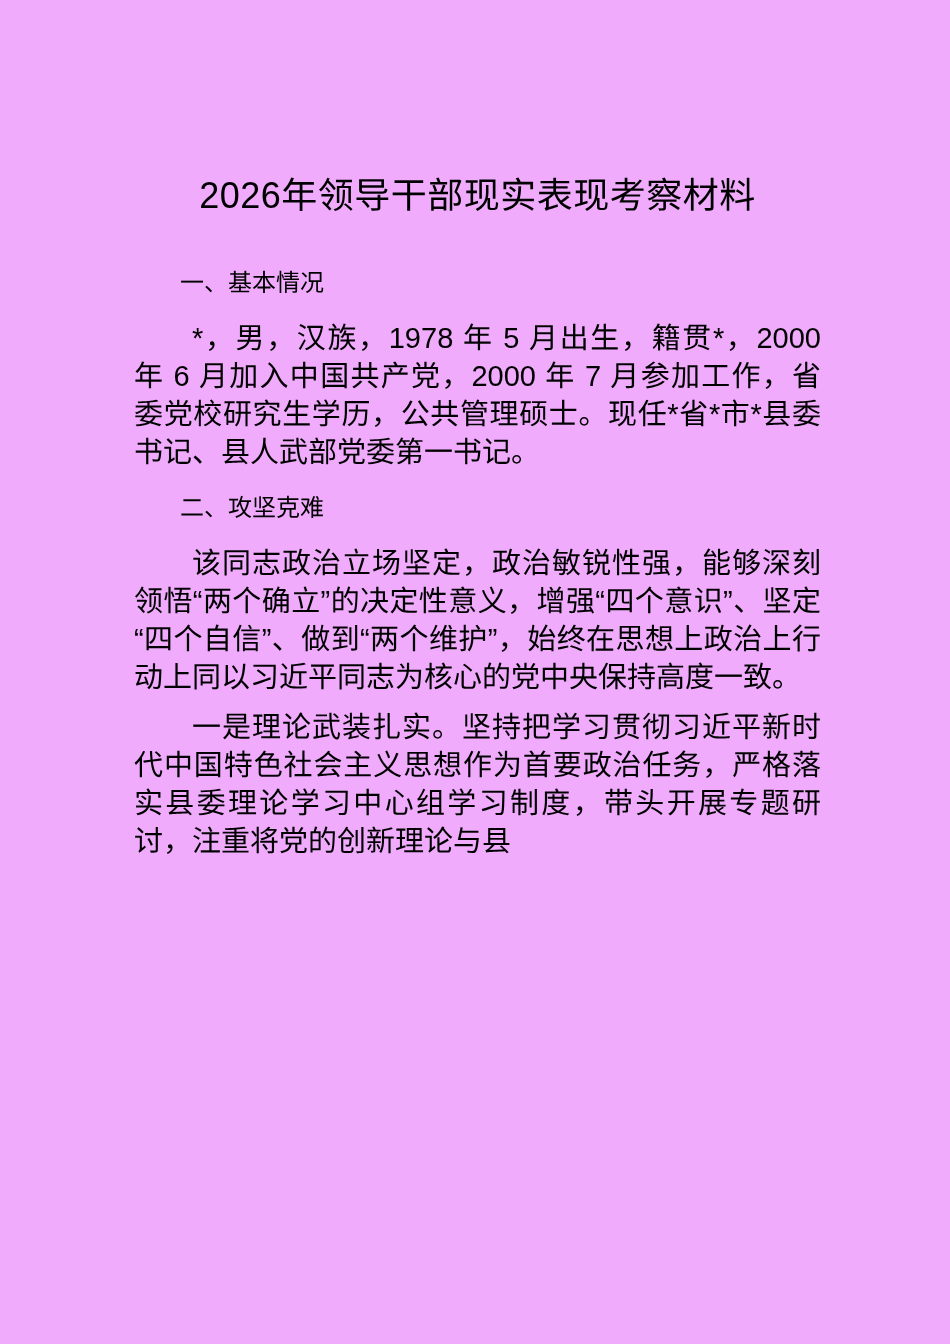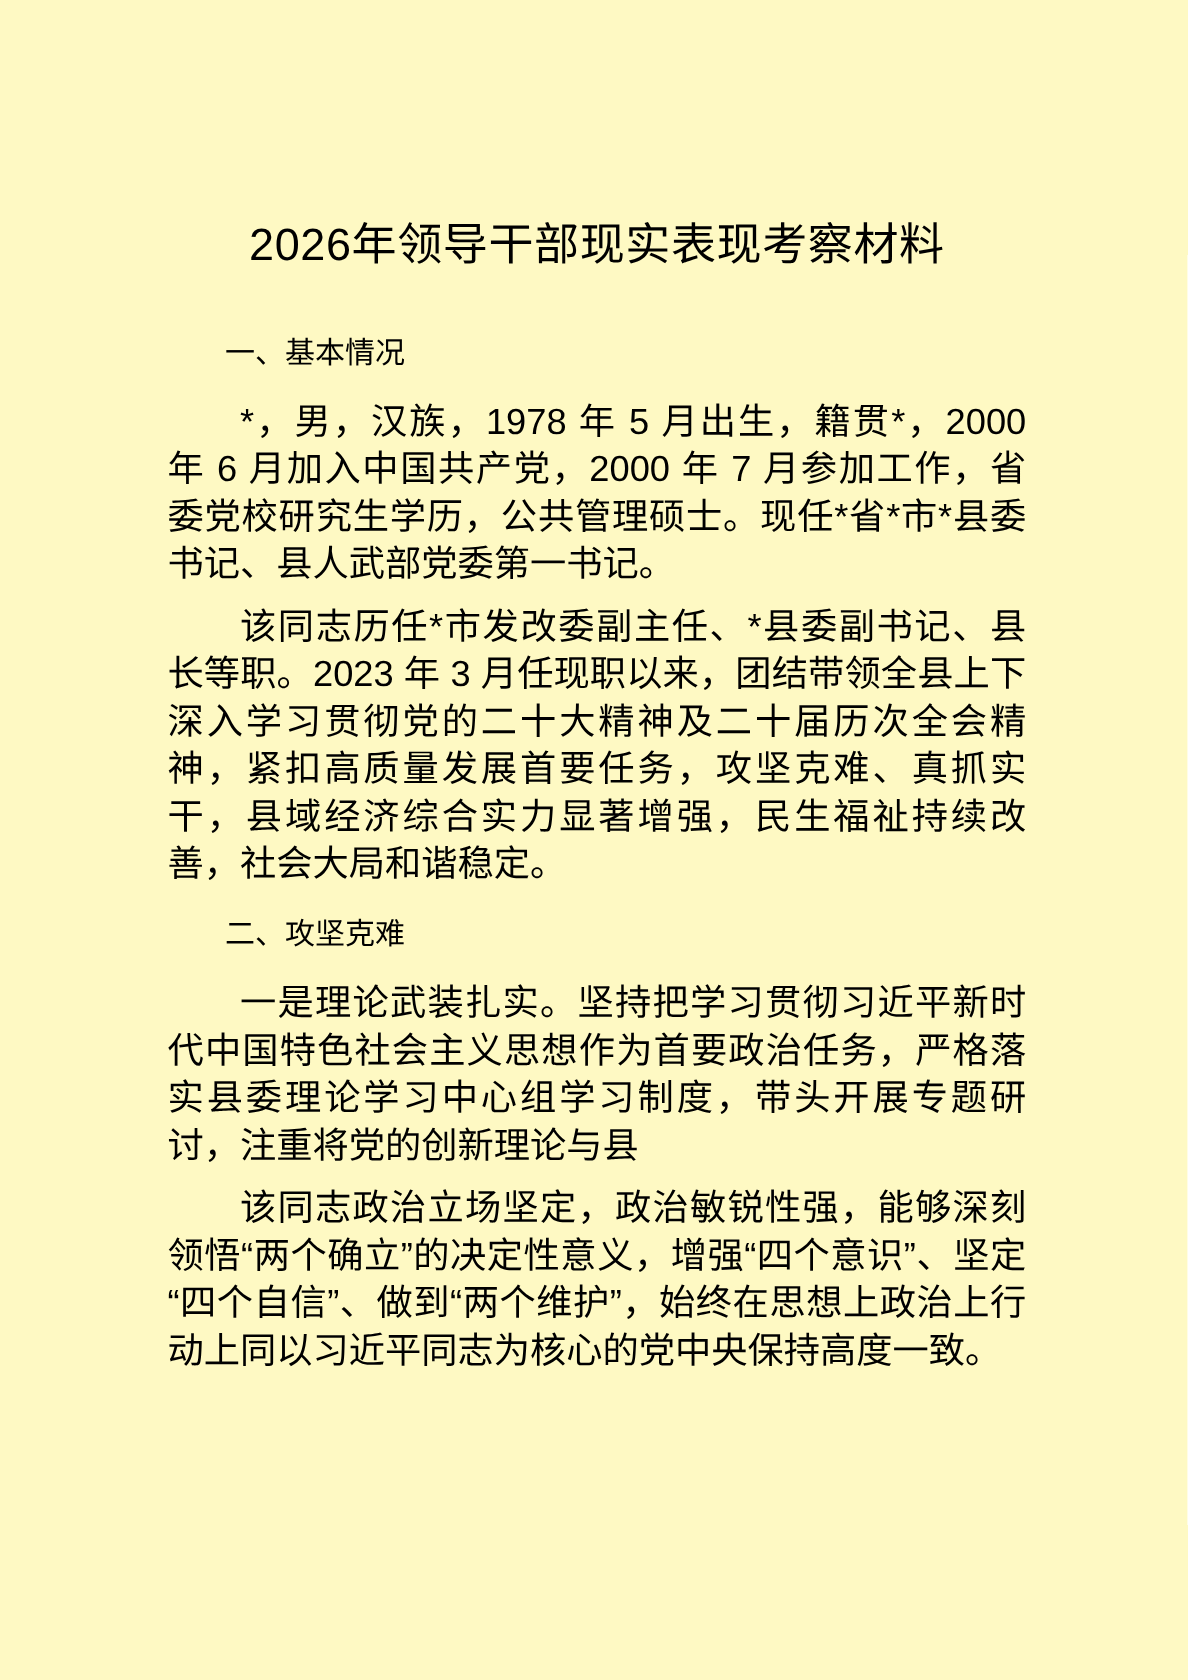--- a/index.html
+++ b/index.html
@@ -13,21 +13,21 @@
     font-family: "Liberation Sans", "DejaVu Sans", sans-serif;
     color: #000000;
     -webkit-font-smoothing: antialiased;
   }
 
   #page {
     position: relative;
     width: 950px;
     height: 1344px;
     margin: 0 auto;
-    background: #fef9c3;
+    background: #f0abfc;
     overflow: hidden;
     box-sizing: border-box;
   }
 
   
   #doc-body {
     position: absolute;
     left: 122px;
     top: 0;
     width: 711px;
@@ -89,21 +89,20 @@
 
 <div id="page">
 
   <div id="doc-body">
 
     <h1 class="doc-title">2026年领导干部现实表现考察材料</h1>
 
     <div id="flow">
         <p class="section-heading">一、基本情况</p>
         <p class="para">*，男，汉族，1978 年 5 月出生，籍贯*，2000 年 6 月加入中国共产党，2000 年 7 月参加工作，省委党校研究生学历，公共管理硕士。现任*省*市*县委书记、县人武部党委第一书记。</p>
-        <p class="para">该同志历任*市发改委副主任、*县委副书记、县长等职。2023 年 3 月任现职以来，团结带领全县上下深入学习贯彻党的二十大精神及二十届历次全会精神，紧扣高质量发展首要任务，攻坚克难、真抓实干，县域经济综合实力显著增强，民生福祉持续改善，社会大局和谐稳定。</p>
         <p class="section-heading">二、攻坚克难</p>
+        <p class="para">该同志政治立场坚定，政治敏锐性强，能够深刻领悟“两个确立”的决定性意义，增强“四个意识”、坚定“四个自信”、做到“两个维护”，始终在思想上政治上行动上同以习近平同志为核心的党中央保持高度一致。</p>
         <p class="para clipped">一是理论武装扎实。坚持把学习贯彻习近平新时代中国特色社会主义思想作为首要政治任务，严格落实县委理论学习中心组学习制度，带头开展专题研讨，注重将党的创新理论与县</p>
-        <p class="para">该同志政治立场坚定，政治敏锐性强，能够深刻领悟“两个确立”的决定性意义，增强“四个意识”、坚定“四个自信”、做到“两个维护”，始终在思想上政治上行动上同以习近平同志为核心的党中央保持高度一致。</p>
       </div>
 
   </div>
 
 </div>
 
 </body></html>

